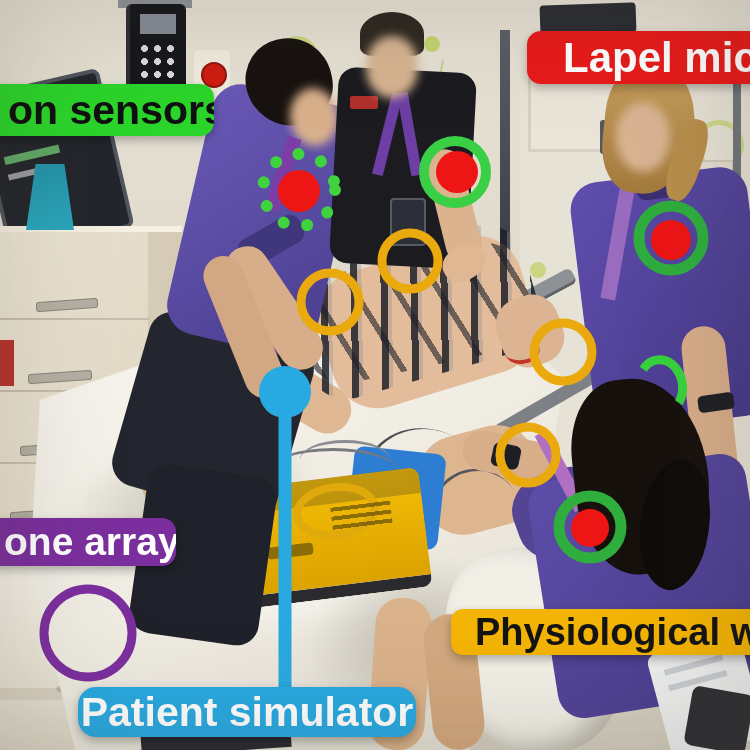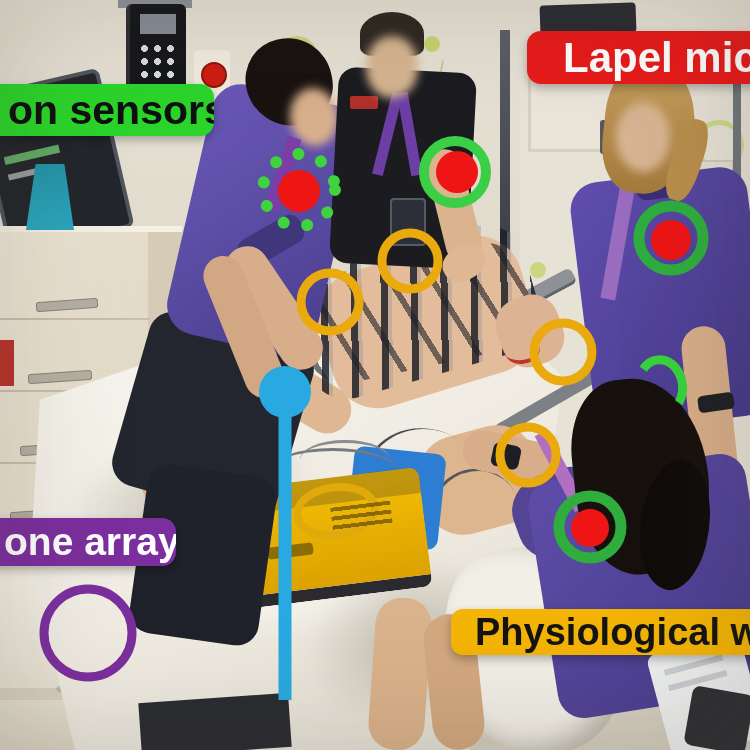--- a/index.html
+++ b/index.html
@@ -179,15 +179,16 @@
       <circle cx="410" cy="261" r="28" fill="none" stroke="#eaa90c" stroke-width="9"></circle>
       <circle cx="563" cy="352" r="29" fill="none" stroke="#eaa90c" stroke-width="9"></circle>
       <circle cx="528" cy="455" r="28" fill="none" stroke="#eaa90c" stroke-width="9"></circle>
       <circle cx="88" cy="633" r="44" fill="none" stroke="#7b2f9e" stroke-width="9"></circle>
     </svg>
 
   <div class="lbl lbl-green" style="background: rgb(43, 213, 43); color: rgb(16, 16, 16);">on sensors</div>
   <div class="lbl lbl-red" style="background: rgb(232, 26, 26); color: rgb(255, 255, 255);">Lapel micro</div>
   <div class="lbl lbl-purple" style="background: rgb(123, 47, 158); color: rgb(255, 255, 255);">one array</div>
   <div class="lbl lbl-orange" style="background: rgb(244, 180, 5); color: rgb(20, 20, 20);">Physiological wr</div>
+  <div class="lbl lbl-blue" style="background: rgb(41, 169, 225); color: rgb(255, 255, 255);">Patient simulator</div>
 
   <i class="vig"></i>
 </div>
 
 </body></html>

